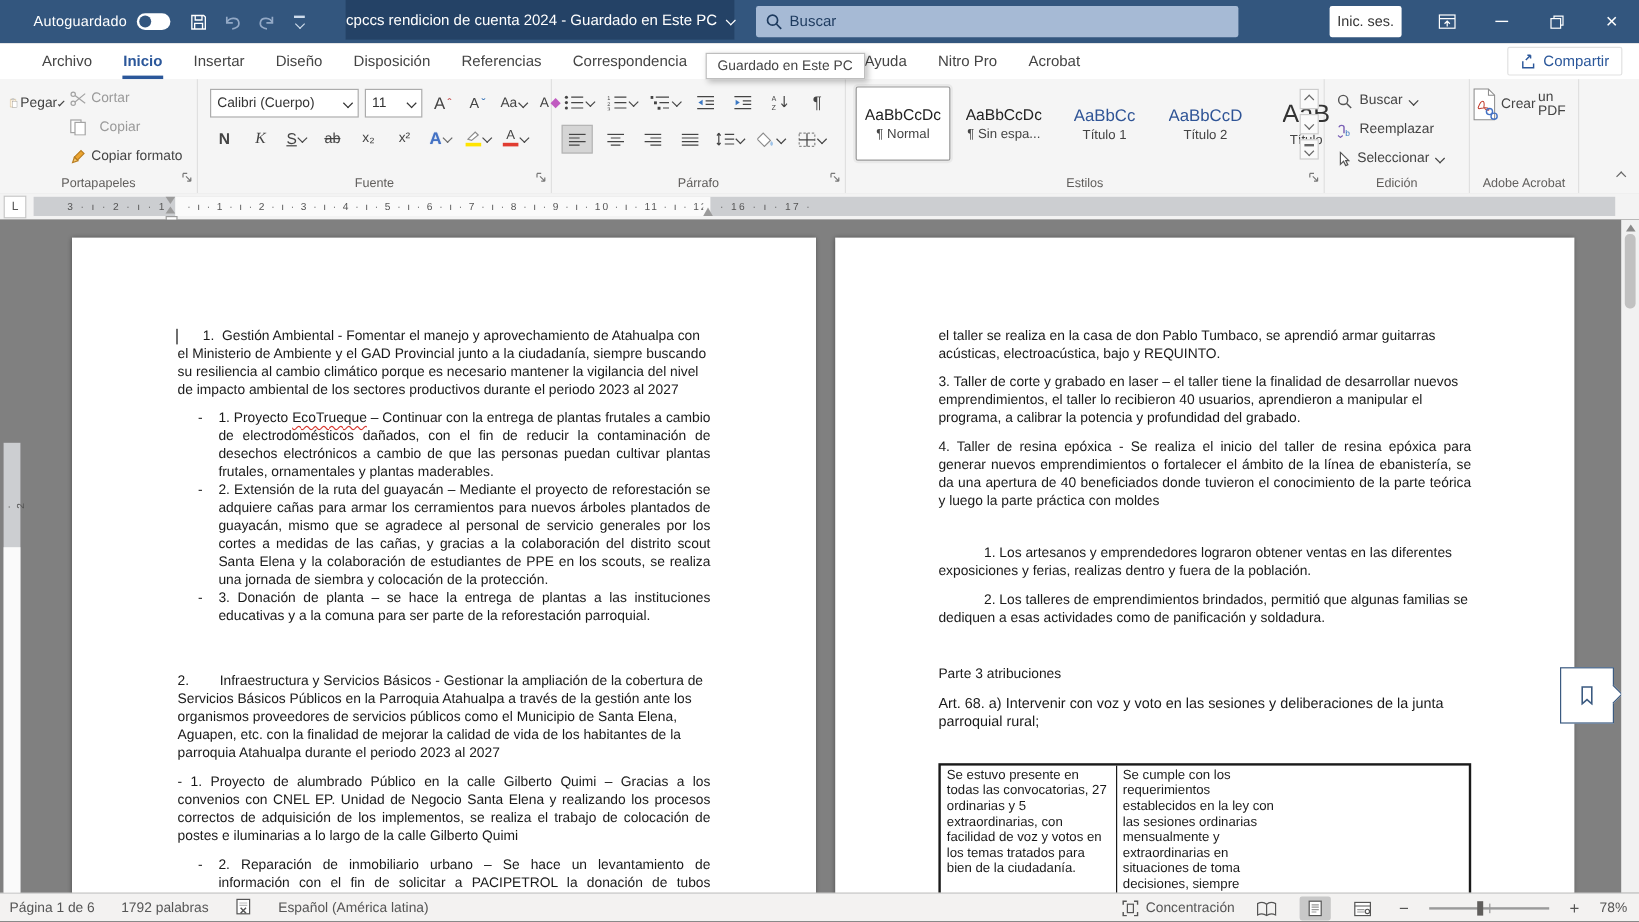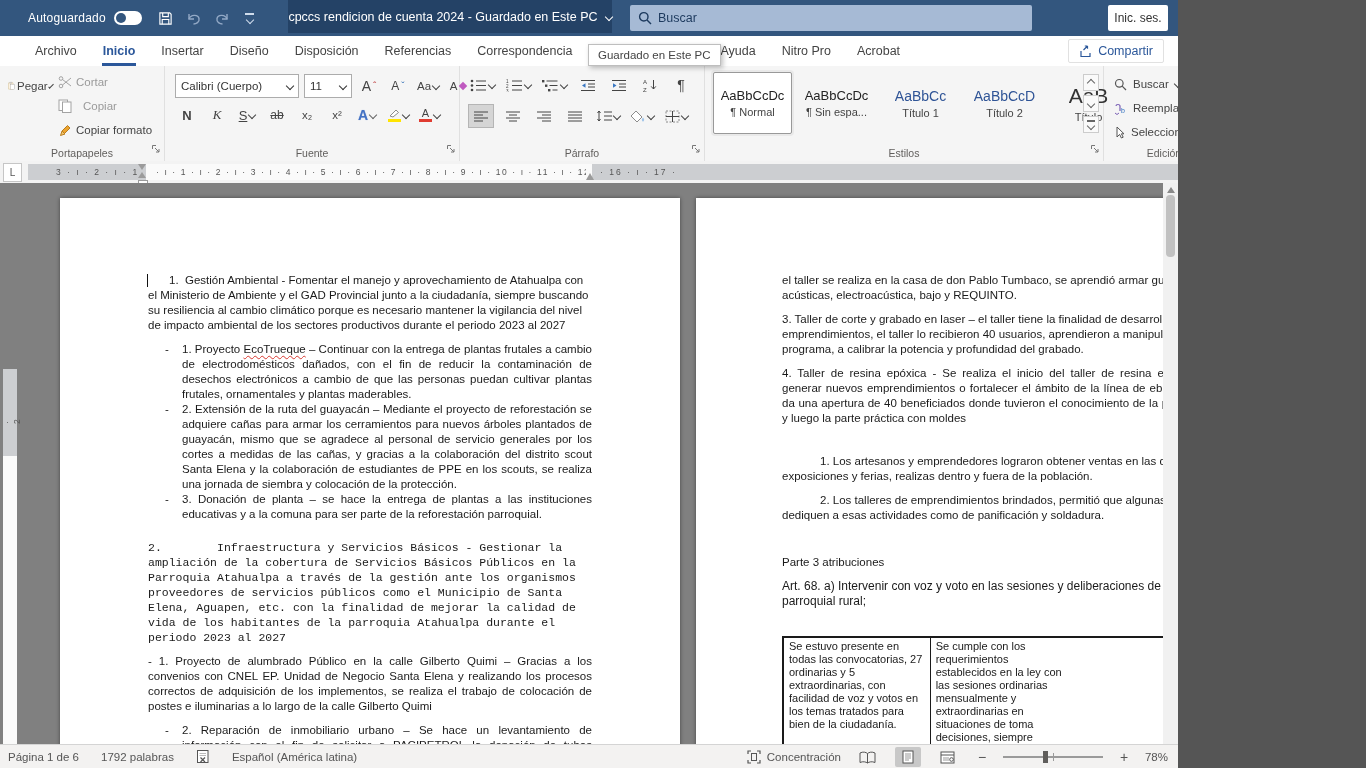--- a/index.html
+++ b/index.html
@@ -1,16 +1,16 @@
 <!DOCTYPE html>
 <html><head>
 <meta charset="utf-8">
 <style>
   html,body{margin:0;padding:0;background:#555;}
-  #app{position:relative;width:1178px;height:768px;overflow:hidden;
+  #app{position:relative;width:1366px;height:768px;overflow:hidden;
        font-family:"Liberation Sans",sans-serif;background:#808080;}
   
   #titlebar{position:absolute;left:0;top:0;width:100%;height:36px;background:#33567e;
             display:flex;align-items:center;color:#fff;font-size:12px;}
   .tb-ic{width:28px;height:28px;display:flex;align-items:center;justify-content:center;}
   #autosave{margin-left:28px;letter-spacing:.2px;}
   .toggle{width:28px;height:14px;background:#fff;border-radius:8px;margin:0 10px 0 8px;position:relative;}
   .toggle .knob{position:absolute;left:2px;top:2px;width:10px;height:10px;border-radius:50%;background:#33567e;}
   #qat-more{display:flex;flex-direction:column;align-items:center;width:24px;}
   #qat-more .bar{width:9px;height:1.4px;background:#cfdcec;margin-bottom:2px;}
@@ -91,21 +91,21 @@
   #page-right{left:696px;width:616px;padding:75px 86px 0 86px;box-sizing:border-box;}
   .dtext{font-size:11.5px;line-height:15px;color:#1a1a1a;}
   .dpar{margin:0 0 9px 0;}
   .ind1{text-indent:21px;}
   .ind38{text-indent:38px;}
   .just{text-align:justify;}
   .li{display:flex;margin:0;}
   .li .mk{width:17px;flex:0 0 17px;padding-left:3px;}
   .li .tx{flex:1;text-align:justify;}
   .ul{margin:0 0 9px 14px;}
-  .sp30{margin-top:18px;font-family:Liberation Mono, monospace;}
+  .sp30{margin-top:39px;}
   .sp28{margin-top:28px;}
   .sp32{margin-top:32px;}
   .sq{text-decoration:underline;text-decoration-style:wavy;text-decoration-color:#d83931;text-decoration-thickness:1px;text-underline-offset:2px;}
   .gram{text-decoration:underline;text-decoration-color:#3255a4;color:#1a1a1a;}
   .arial{font-size:12px;line-height:14.5px;}
   .dtable{display:grid;grid-template-columns:1fr 1fr 1fr;border:2px solid #1a1a1a;margin-top:28px;}
   .dcell{border-right:1.5px solid #1a1a1a;padding:2px 5px 4px 5px;font-size:11px;line-height:13px;}
   .dcell:last-child{border-right:none;}
   #caret{position:absolute;left:87px;top:76px;width:1px;height:13px;background:#111;}
   #comment-marker{position:absolute;left:1300px;top:373px;width:43px;height:45px;background:#fff;border:1.5px solid #3b5a80;

